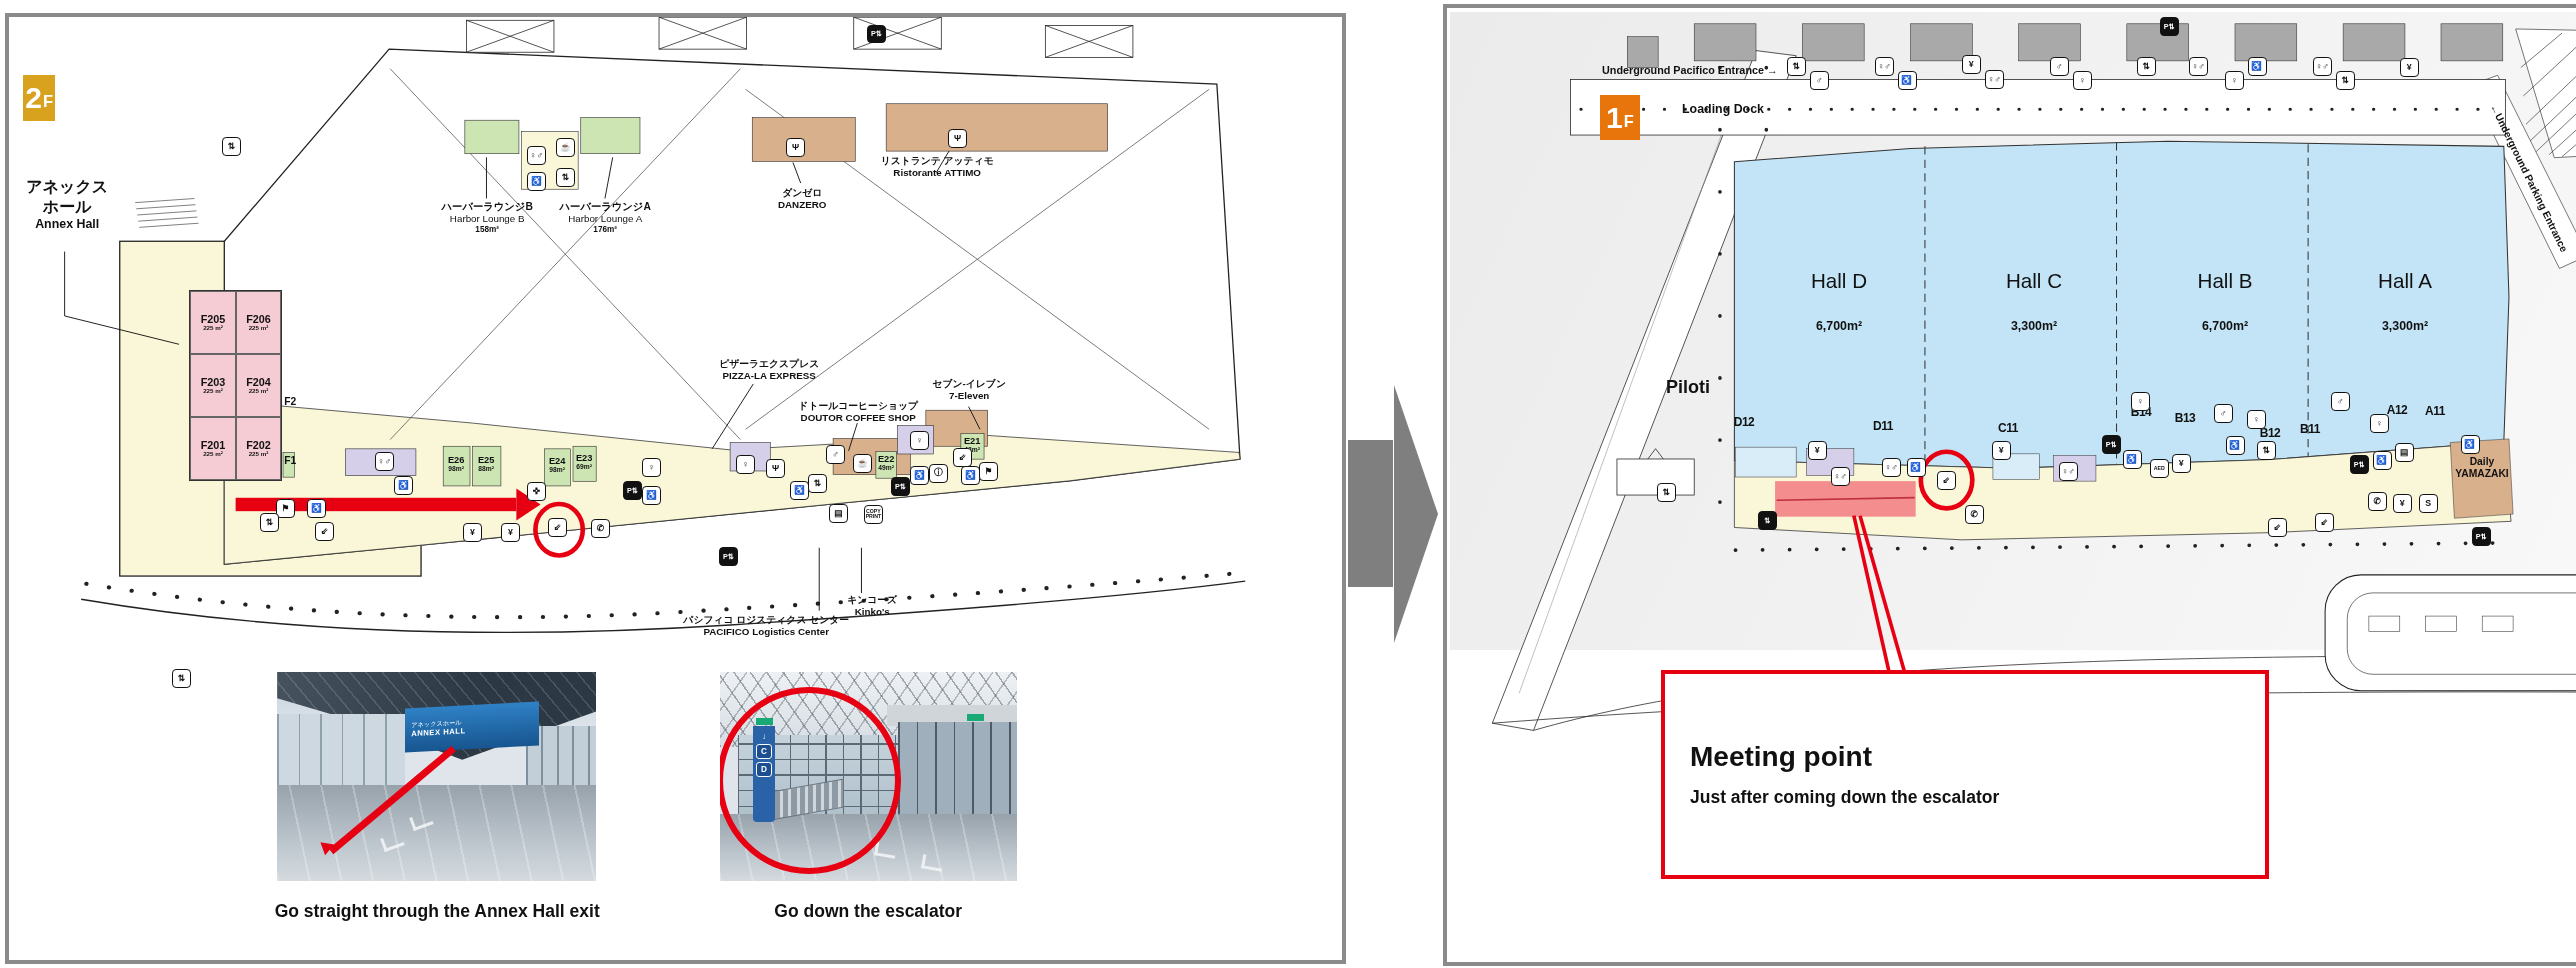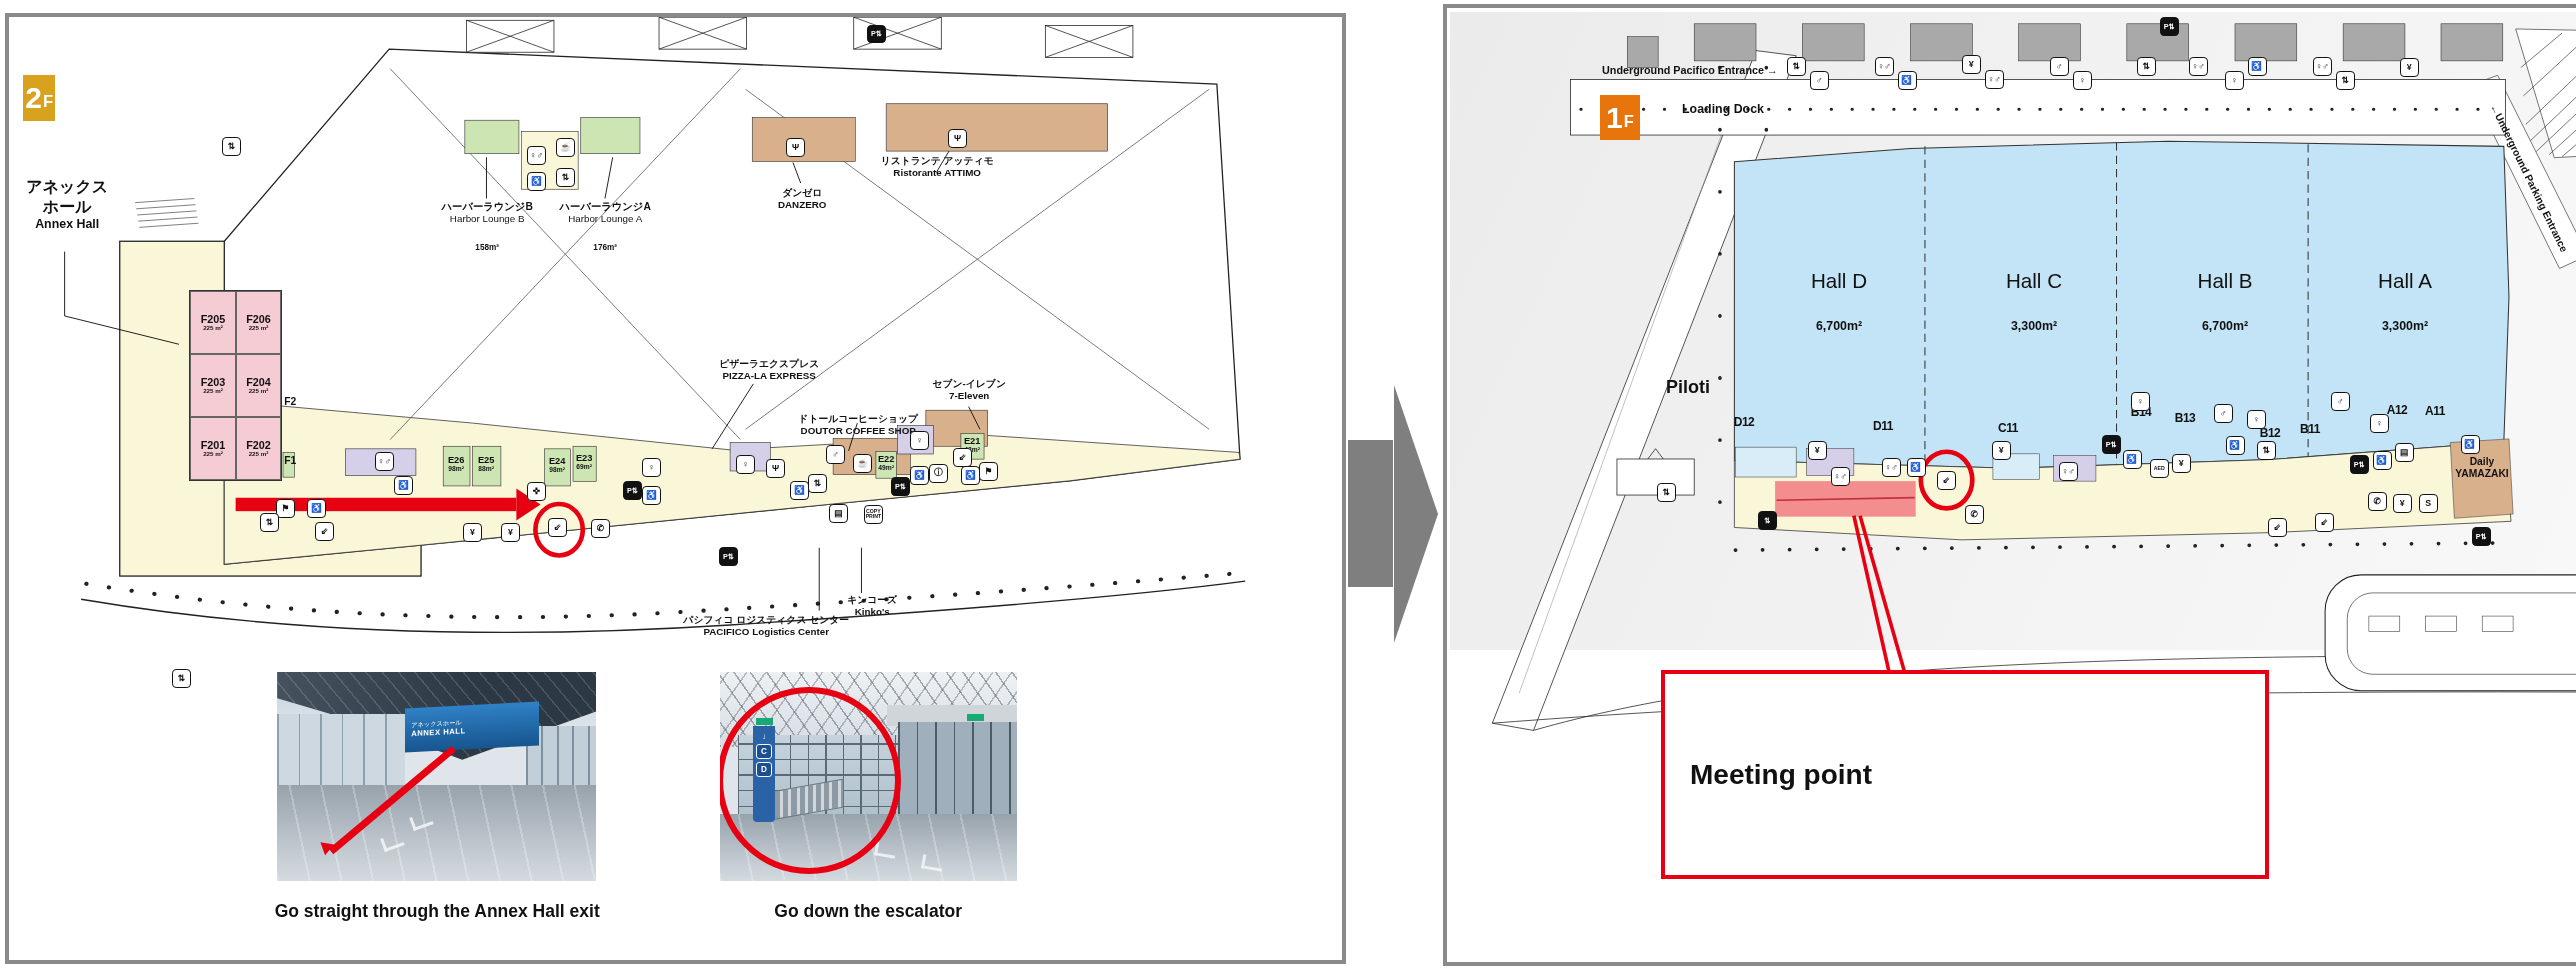--- a/index.html
+++ b/index.html
@@ -80,21 +80,21 @@
     background:repeating-linear-gradient(90deg,#cfd6dc 0 3.1px,#8d99a3 3.1px 8.2px);border:1px solid #6b7680;}
   #photo2 .redcircle{position:absolute;left:-1%;top:7%;width:58%;height:84%;border:6.2px solid #E60012;border-radius:50%;}
   #photo2 .exitsign{position:absolute;width:17.5px;height:7.2px;background:#19a974;}
   
   .caption{position:absolute;transform:translateX(-50%);font-size:17.5px;font-weight:bold;white-space:nowrap;}
   
   #annex{left:58px;top:160px;}
   #annex .a-jp{font-size:16px;font-weight:bold;line-height:1.25;}
   #annex .a-en{font-size:12.4px;font-weight:bold;}
   
-  .call3 .jp{font-size:10.3px;} .call3 .en{font-size:9.8px;font-weight:normal;} .call3 .ar{font-size:8.2px;font-weight:bold;margin-top:18px;}
+  .call3 .jp{font-size:10.3px;} .call3 .en{font-size:9.8px;font-weight:normal;} .call3 .ar{font-size:8.2px;font-weight:bold;}
   .call2 .jp{font-size:9.8px;} .call2 .en{font-size:9.8px;font-weight:bold;}
   .eroom .en1{font-size:9.3px;font-weight:bold;} .eroom .ar{font-size:6.7px;font-weight:bold;}
   .fsub{font-size:10.3px;font-weight:bold;}
   
   #map-bg{position:absolute;left:3.1px;top:4.1px;width:1196px;height:638px;
           background:linear-gradient(115deg,#ebebeb,#f9f9f9);}
   .hallname{font-size:20.6px;font-weight:normal;}
   .hallarea{font-size:12.4px;font-weight:bold;margin-top:12px;}
   .corlbl{font-size:12px;font-weight:bold;letter-spacing:-0.5px;}
   #lbl-underground{position:absolute;left:155px;top:56px;font-size:10.8px;font-weight:bold;}
@@ -257,21 +257,21 @@
           <div class="en">DANZERO</div>
       </div>
       <div class="lblk call2" style="left:928px;top:138px;">
         <div class="jp">リストランテ アッティモ</div>
           <div class="en">Ristorante ATTIMO</div>
       </div>
       <div class="lblk call2" style="left:760px;top:341px;">
         <div class="jp">ピザーラエクスプレス</div>
           <div class="en">PIZZA-LA EXPRESS</div>
       </div>
-      <div class="lblk call2" style="left:849px;top:396px;">
+      <div class="lblk call2" style="left:849px;top:383px;">
         <div class="jp">ドトールコーヒーショップ</div>
           <div class="en">DOUTOR COFFEE SHOP</div>
       </div>
       <div class="lblk call2" style="left:960px;top:361px;">
         <div class="jp">セブン-イレブン</div>
           <div class="en">7-Eleven</div>
       </div>
       <div class="lblk call2" style="left:757px;top:597px;">
         <div class="jp">パシフィコ ロジスティクス センター</div>
           <div class="en">PACIFICO Logistics Center</div>
@@ -542,17 +542,18 @@
           <div class="mapicon" style="left: 946px; top: 486px;">¥</div>
           <div class="mapicon" style="left: 972px; top: 486px;">S</div>
           <div class="mapicon" style="left: 821px; top: 510px;">⇙</div>
           <div class="mapicon" style="left: 868px; top: 505px;">⇙</div>
           <div class="mapicon dark" style="left: 1025px; top: 519px;">P⇅</div>
           <div class="mapicon" style="left: 272px; top: 740px;">⇅</div>
         </div>
 
       <div id="meetingbox">
         <div class="mtitle">Meeting point</div>
+        <div class="mline">Just after coming down the escalator</div>
       </div>
     </div>
   </div>
 </div>
 
 
 </body></html>

